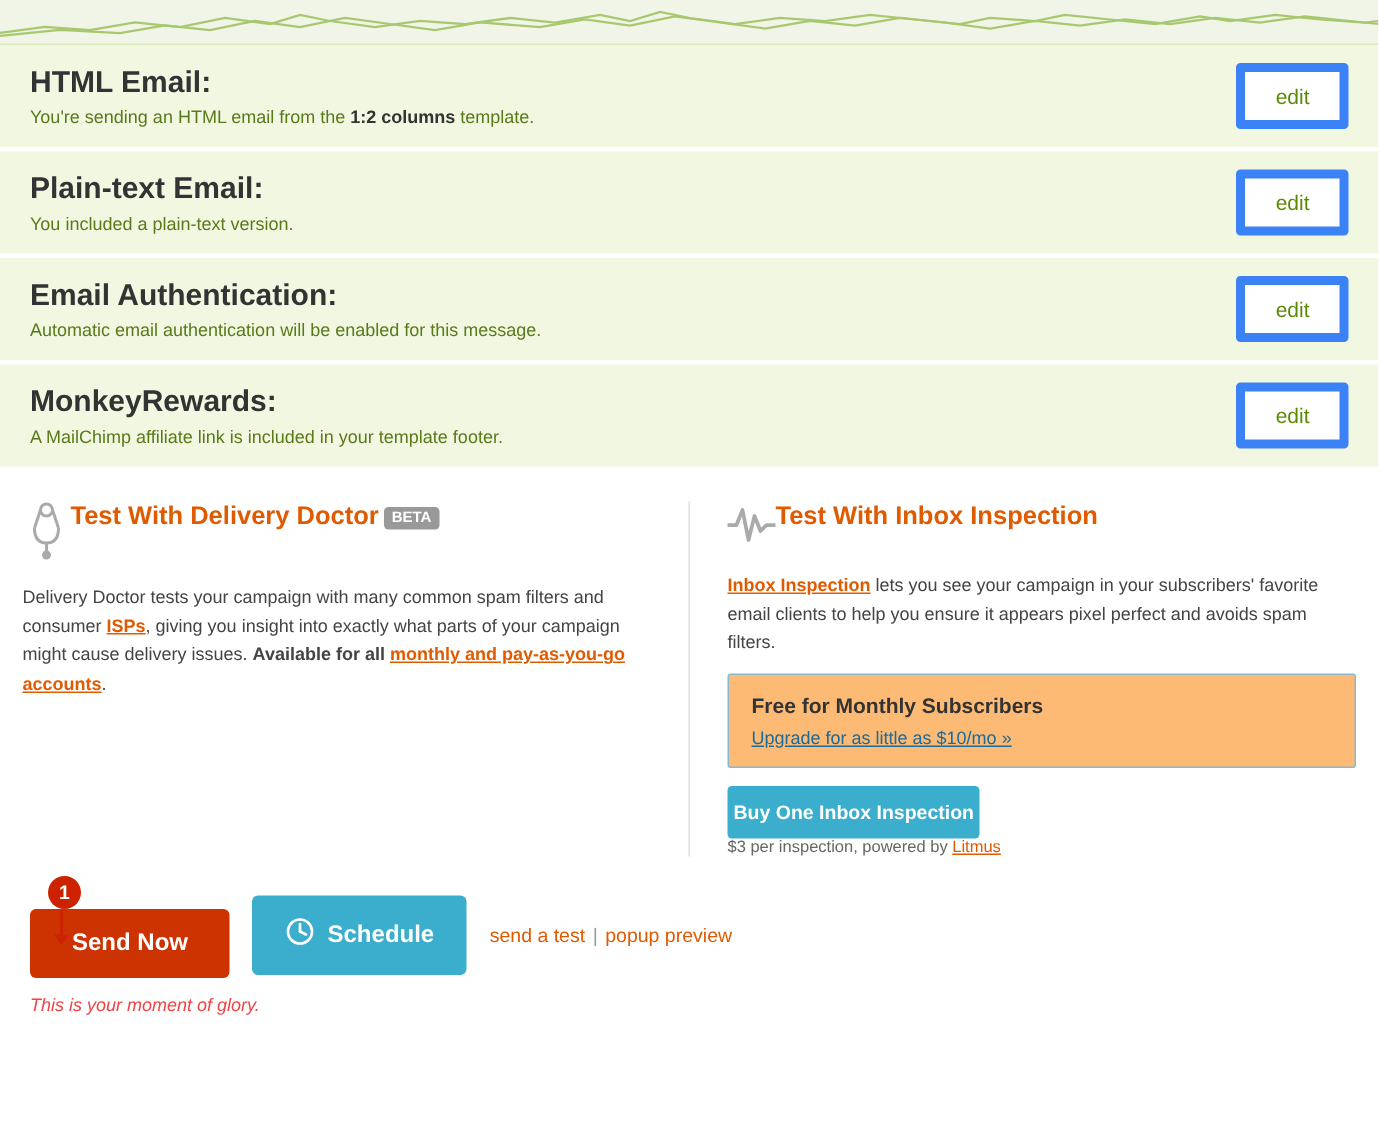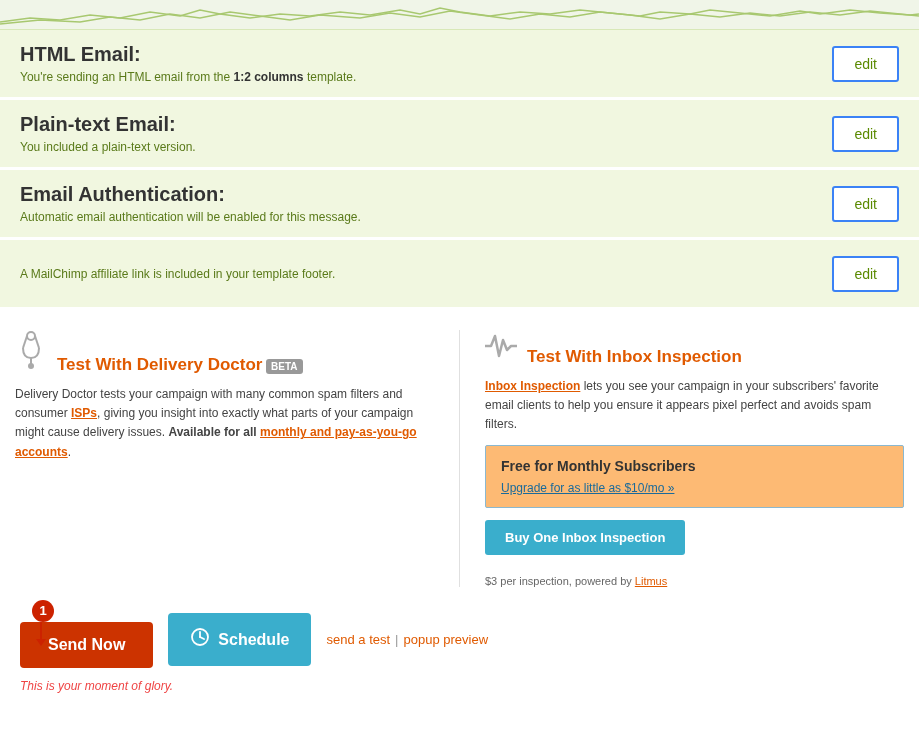--- a/index.html
+++ b/index.html
@@ -46,43 +46,42 @@
     .info-row-desc {
       color: #5a7a1a;
       font-size: 12px;
     }
     .info-row-desc strong, .info-row-desc b {
       font-weight: bold;
       color: #333;
     }
     .edit-btn {
       background: #fff;
-      border: 2px solid #3b82f6;
+      border: 6px solid #3b82f6;
       color: #5a8a00;
       font-size: 14px;
       padding: 8px 20px;
       cursor: pointer;
       border-radius: 3px;
       white-space: nowrap;
       font-weight: normal;
     }
 
     
     .test-section {
       display: flex;
       padding: 20px 15px 10px 15px;
       gap: 20px;
     }
     .test-col {
       flex: 1;
     }
     .test-header {
       display: flex;
-      align-items: flex-end;
-      gap: 10px;
+      align-items: flex-start;
       margin-bottom: 10px;
     }
     .test-icon {
       color: #aaa;
       font-size: 28px;
       line-height: 1;
     }
     .test-title {
       font-size: 17px;
       font-weight: bold;
@@ -132,27 +131,27 @@
       color: #1a6a9a;
       font-size: 12px;
       text-decoration: underline;
       cursor: pointer;
     }
 
     .buy-btn {
       background: #3aaecc;
       color: #fff;
       border: none;
-      padding: 10px 20px;
+      padding: 10px 4px;
       font-size: 13px;
       font-weight: bold;
       cursor: pointer;
       border-radius: 3px;
       display: block;
-      margin-bottom: 20px;
+      margin-bottom: 0;
     }
     .powered-text {
       font-size: 11px;
       color: #666;
     }
     .powered-text a {
       color: #e05a00;
       text-decoration: underline;
     }
 
@@ -291,20 +290,21 @@
       <div class="info-row-title">Email Authentication:</div>
       <div class="info-row-desc">
         Automatic email authentication will be enabled for this message.
       </div>
     </div>
     <button class="edit-btn">edit</button>
   </div>
 
   <div class="info-row">
     <div class="info-row-content">
+      <div class="info-row-title">MonkeyRewards:</div>
       <div class="info-row-desc">
         A MailChimp affiliate link is included in your template footer.
       </div>
     </div>
     <button class="edit-btn">edit</button>
   </div>
 
 </div>
 
 <div class="test-section">

